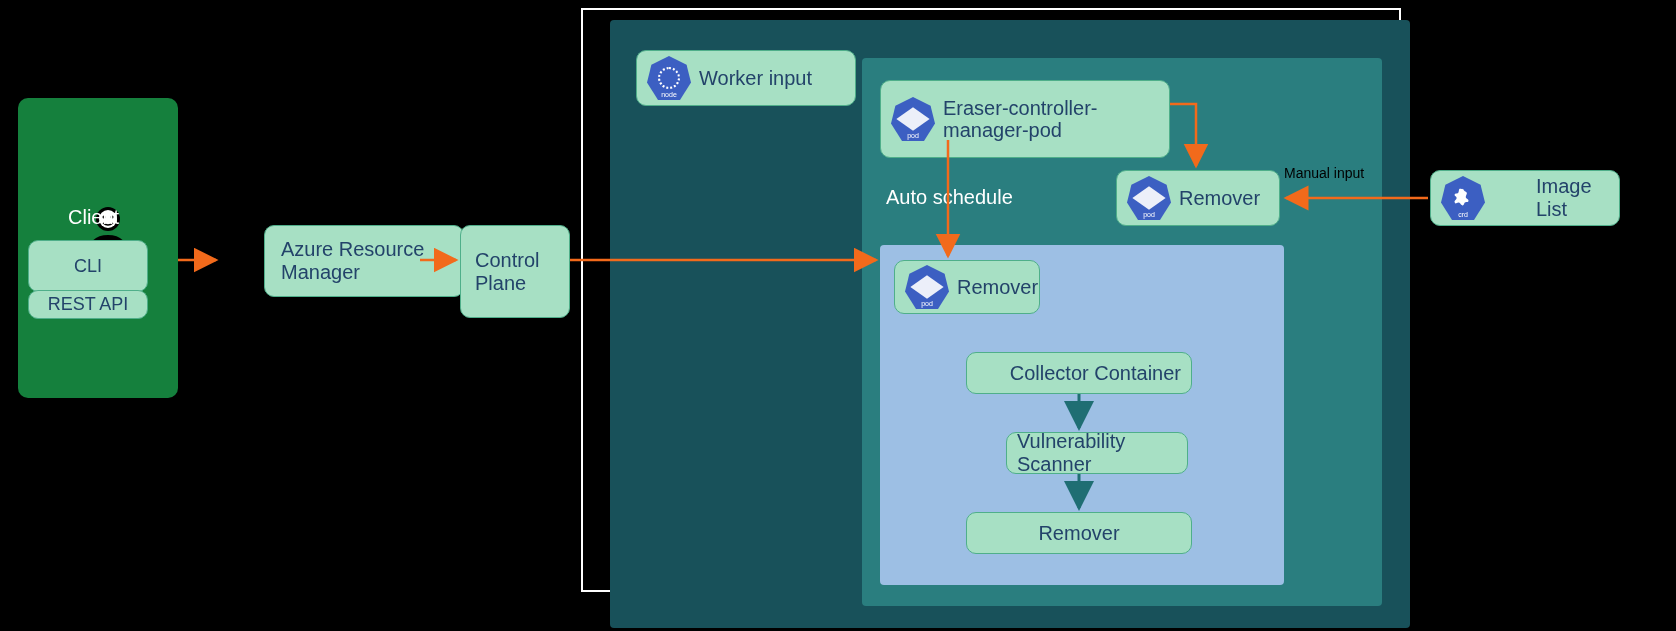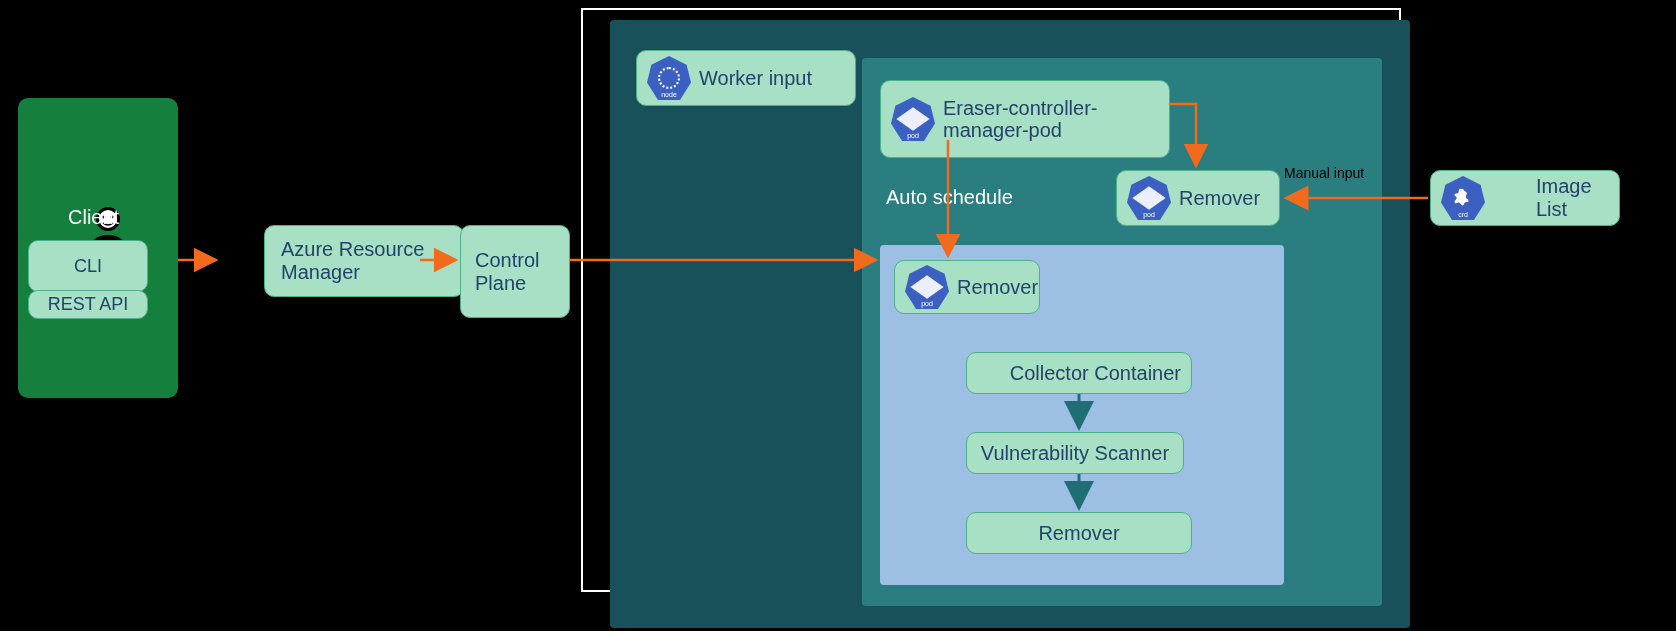--- a/index.html
+++ b/index.html
@@ -164,21 +164,21 @@
     <div class="cube"></div>
     <div class="sub">pod</div>
   </div>
   <span>Remover</span>
 </div>
 
 <div class="green box" style="left:966px; top:352px; width:226px; height:42px; justify-content:flex-end;">
     <span>Collector Container</span>
   </div>
 
-<div class="green box" style="left:966px; top:432px; width:218px; height:42px; justify-content:center;">
+<div class="green box" style="left:1006px; top:432px; width:182px; height:42px; justify-content:center;">
     <span>Vulnerability Scanner</span>
   </div>
 
 <div class="green box" style="left:966px; top:512px; width:226px; height:42px; justify-content:center;">
     <span>Remover</span>
   </div>
 
 <svg class="arrows">
   <defs>
     <marker id="arr-orange" markerWidth="12" markerHeight="12" refX="9" refY="5" orient="auto">

